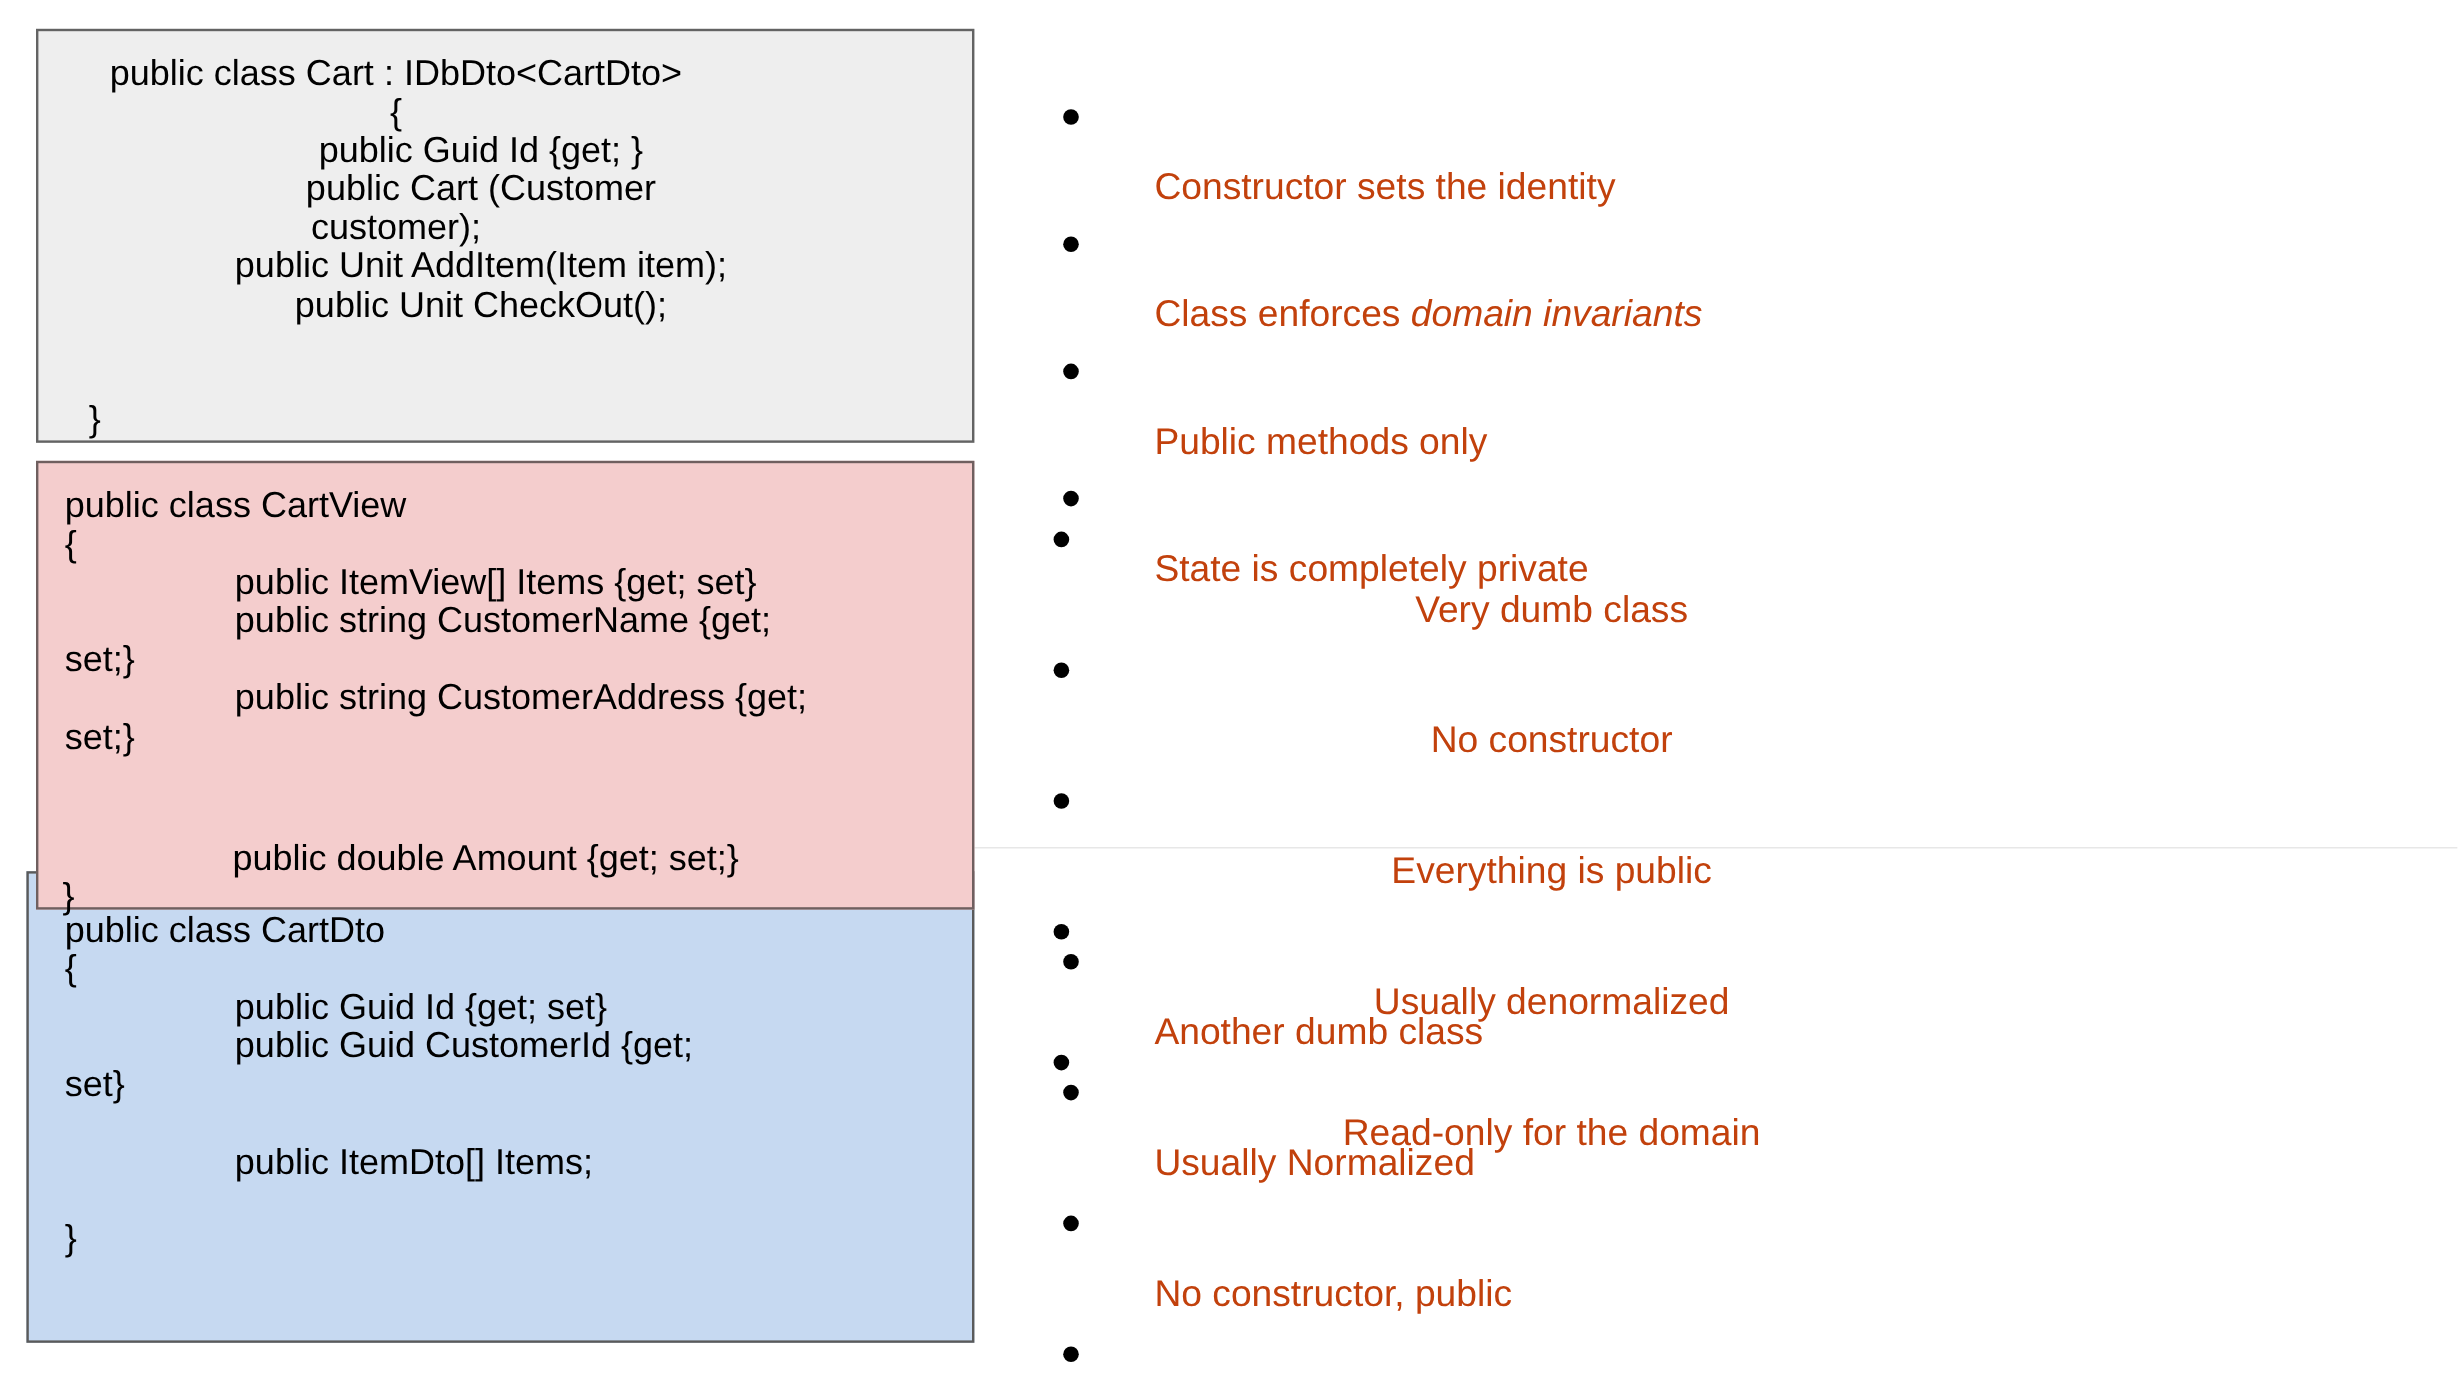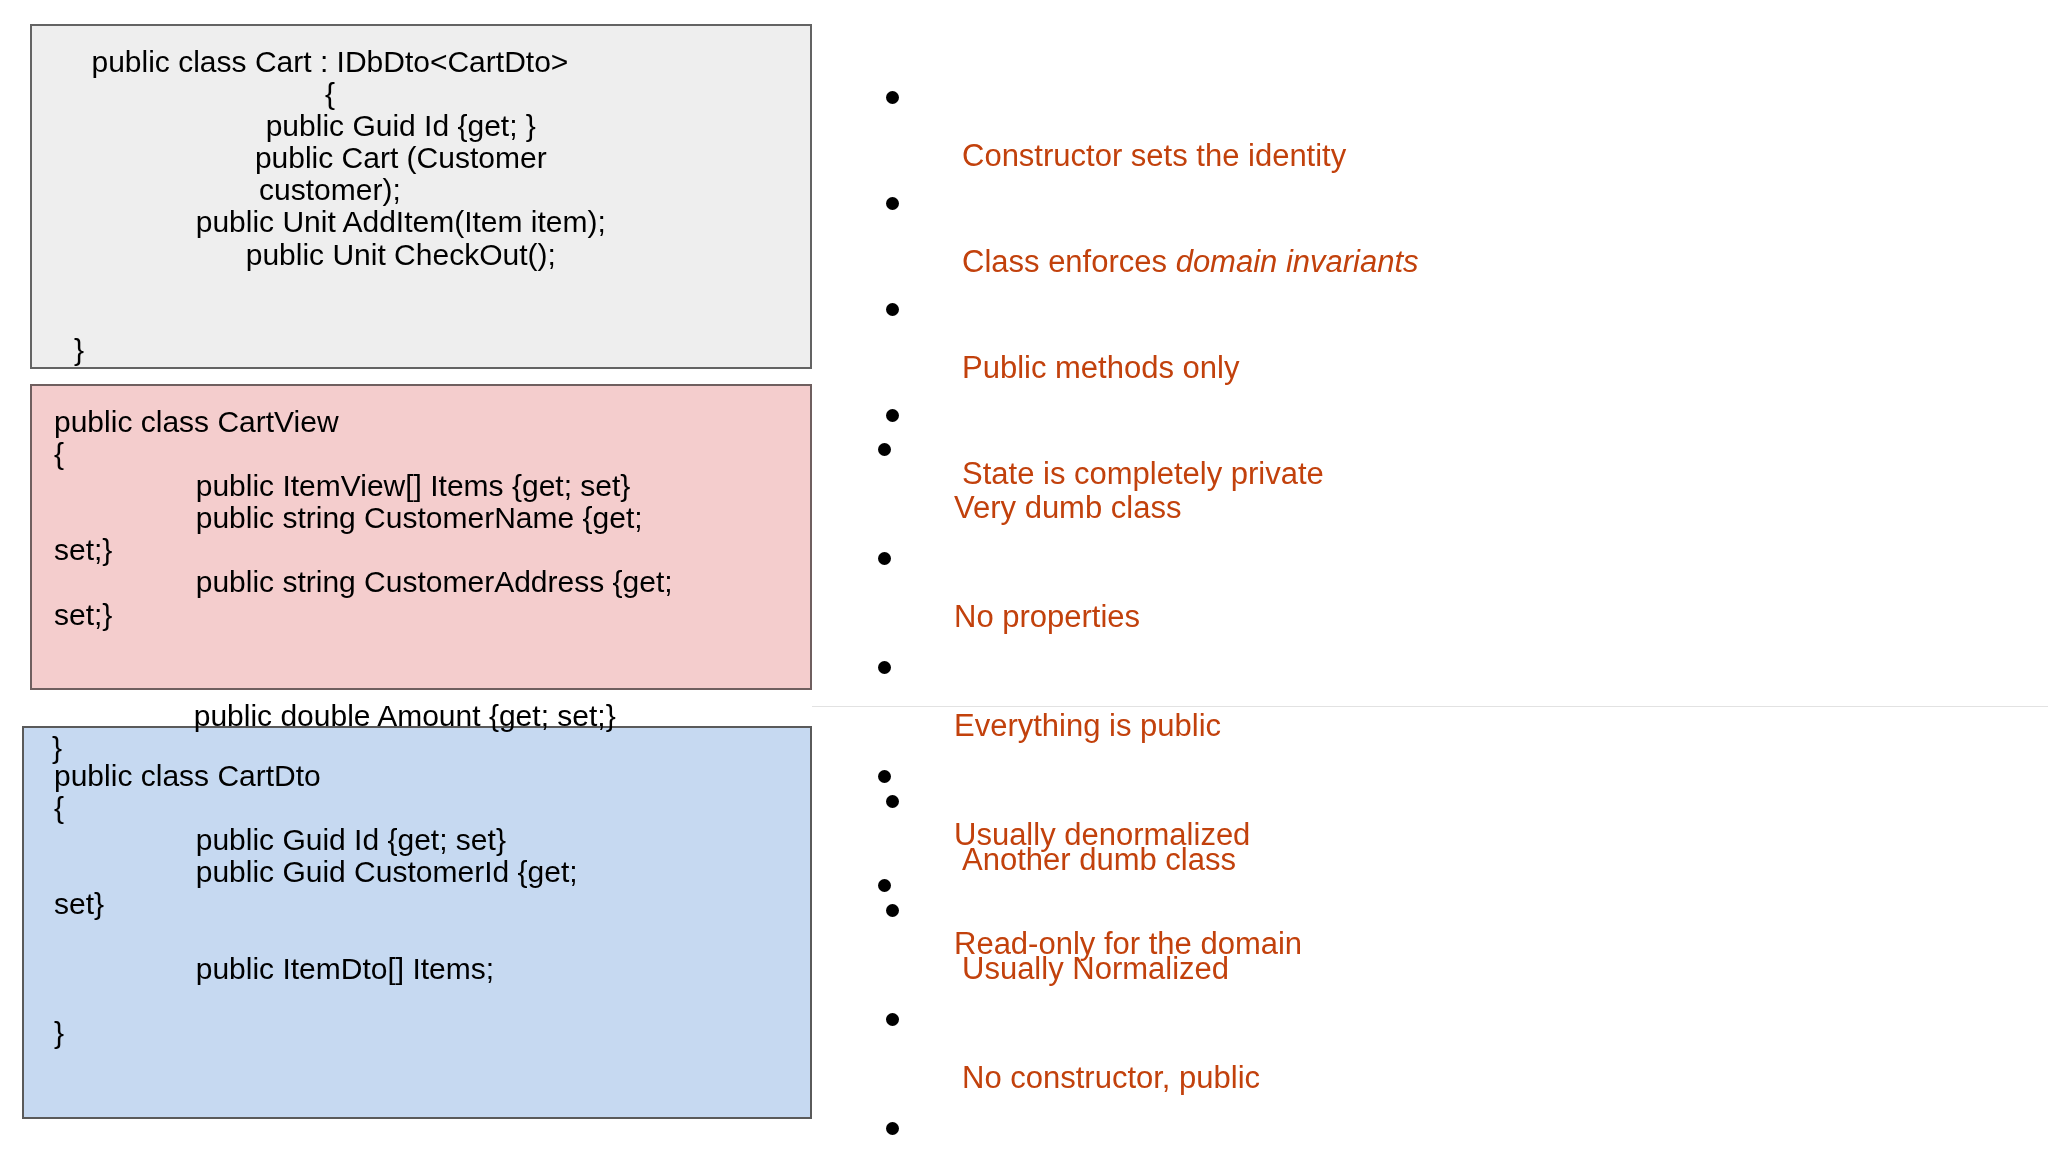--- a/index.html
+++ b/index.html
@@ -54,21 +54,21 @@
   #box-cart {
     left: 30px;  top: 24px;
     width: 782px; height: 345px;
     background: #eeeeee;
     border-color: #636363;
     z-index: 3;
     text-align: center;
   }
   #box-cartview {
     left: 30px;  top: 384px;
-    width: 782px; height: 306px;
+    width: 782px; height: 374px;
     background: #f4cdcd;
     border-color: #6f5f5f;
     z-index: 2;
   }
   #box-cartdto {
     left: 22px;  top: 726px;
     width: 790px; height: 393px;
     background: #c6d9f1;
     border-color: #5a5a5a;
     z-index: 1;
@@ -108,21 +108,21 @@
     top: 13px;
     width: 13px;
     height: 13px;
     border-radius: 50%;
     background: #000000;
   }
   .it { font-style: italic; }
   .bd { font-weight: normal; }
 
   #list-cart    { left: 880px; top: 78px;  width: 760px; }
-  #list-cartview{ left: 872px; top: 430px; width: 760px; }
+  #list-cartview{ left: 872px; top: 430px; width: 760px; text-align: center; }
   #list-cartdto { left: 880px; top: 782px; width: 760px; }
   #list-cart li    { margin-bottom: 13px; }
   #list-cartview li{ margin-bottom: 16px; }
   #list-cartdto li { margin-bottom: 16px; }
 </style>
 </head>
 <body>
 
 <div id="slide">
 
@@ -182,21 +182,21 @@
     </li>
   </ul>
 
   <ul class="bullets" id="list-cartview">
     <li>
       <span class="dot"></span>
       <span>Very dumb class</span>
     </li>
     <li>
       <span class="dot"></span>
-      <span>No properties</span>
+      <span>No constructor</span>
     </li>
     <li>
       <span class="dot"></span>
       <span>Everything is public</span>
     </li>
     <li>
       <span class="dot"></span>
       <span>Usually denormalized</span>
     </li>
     <li>

